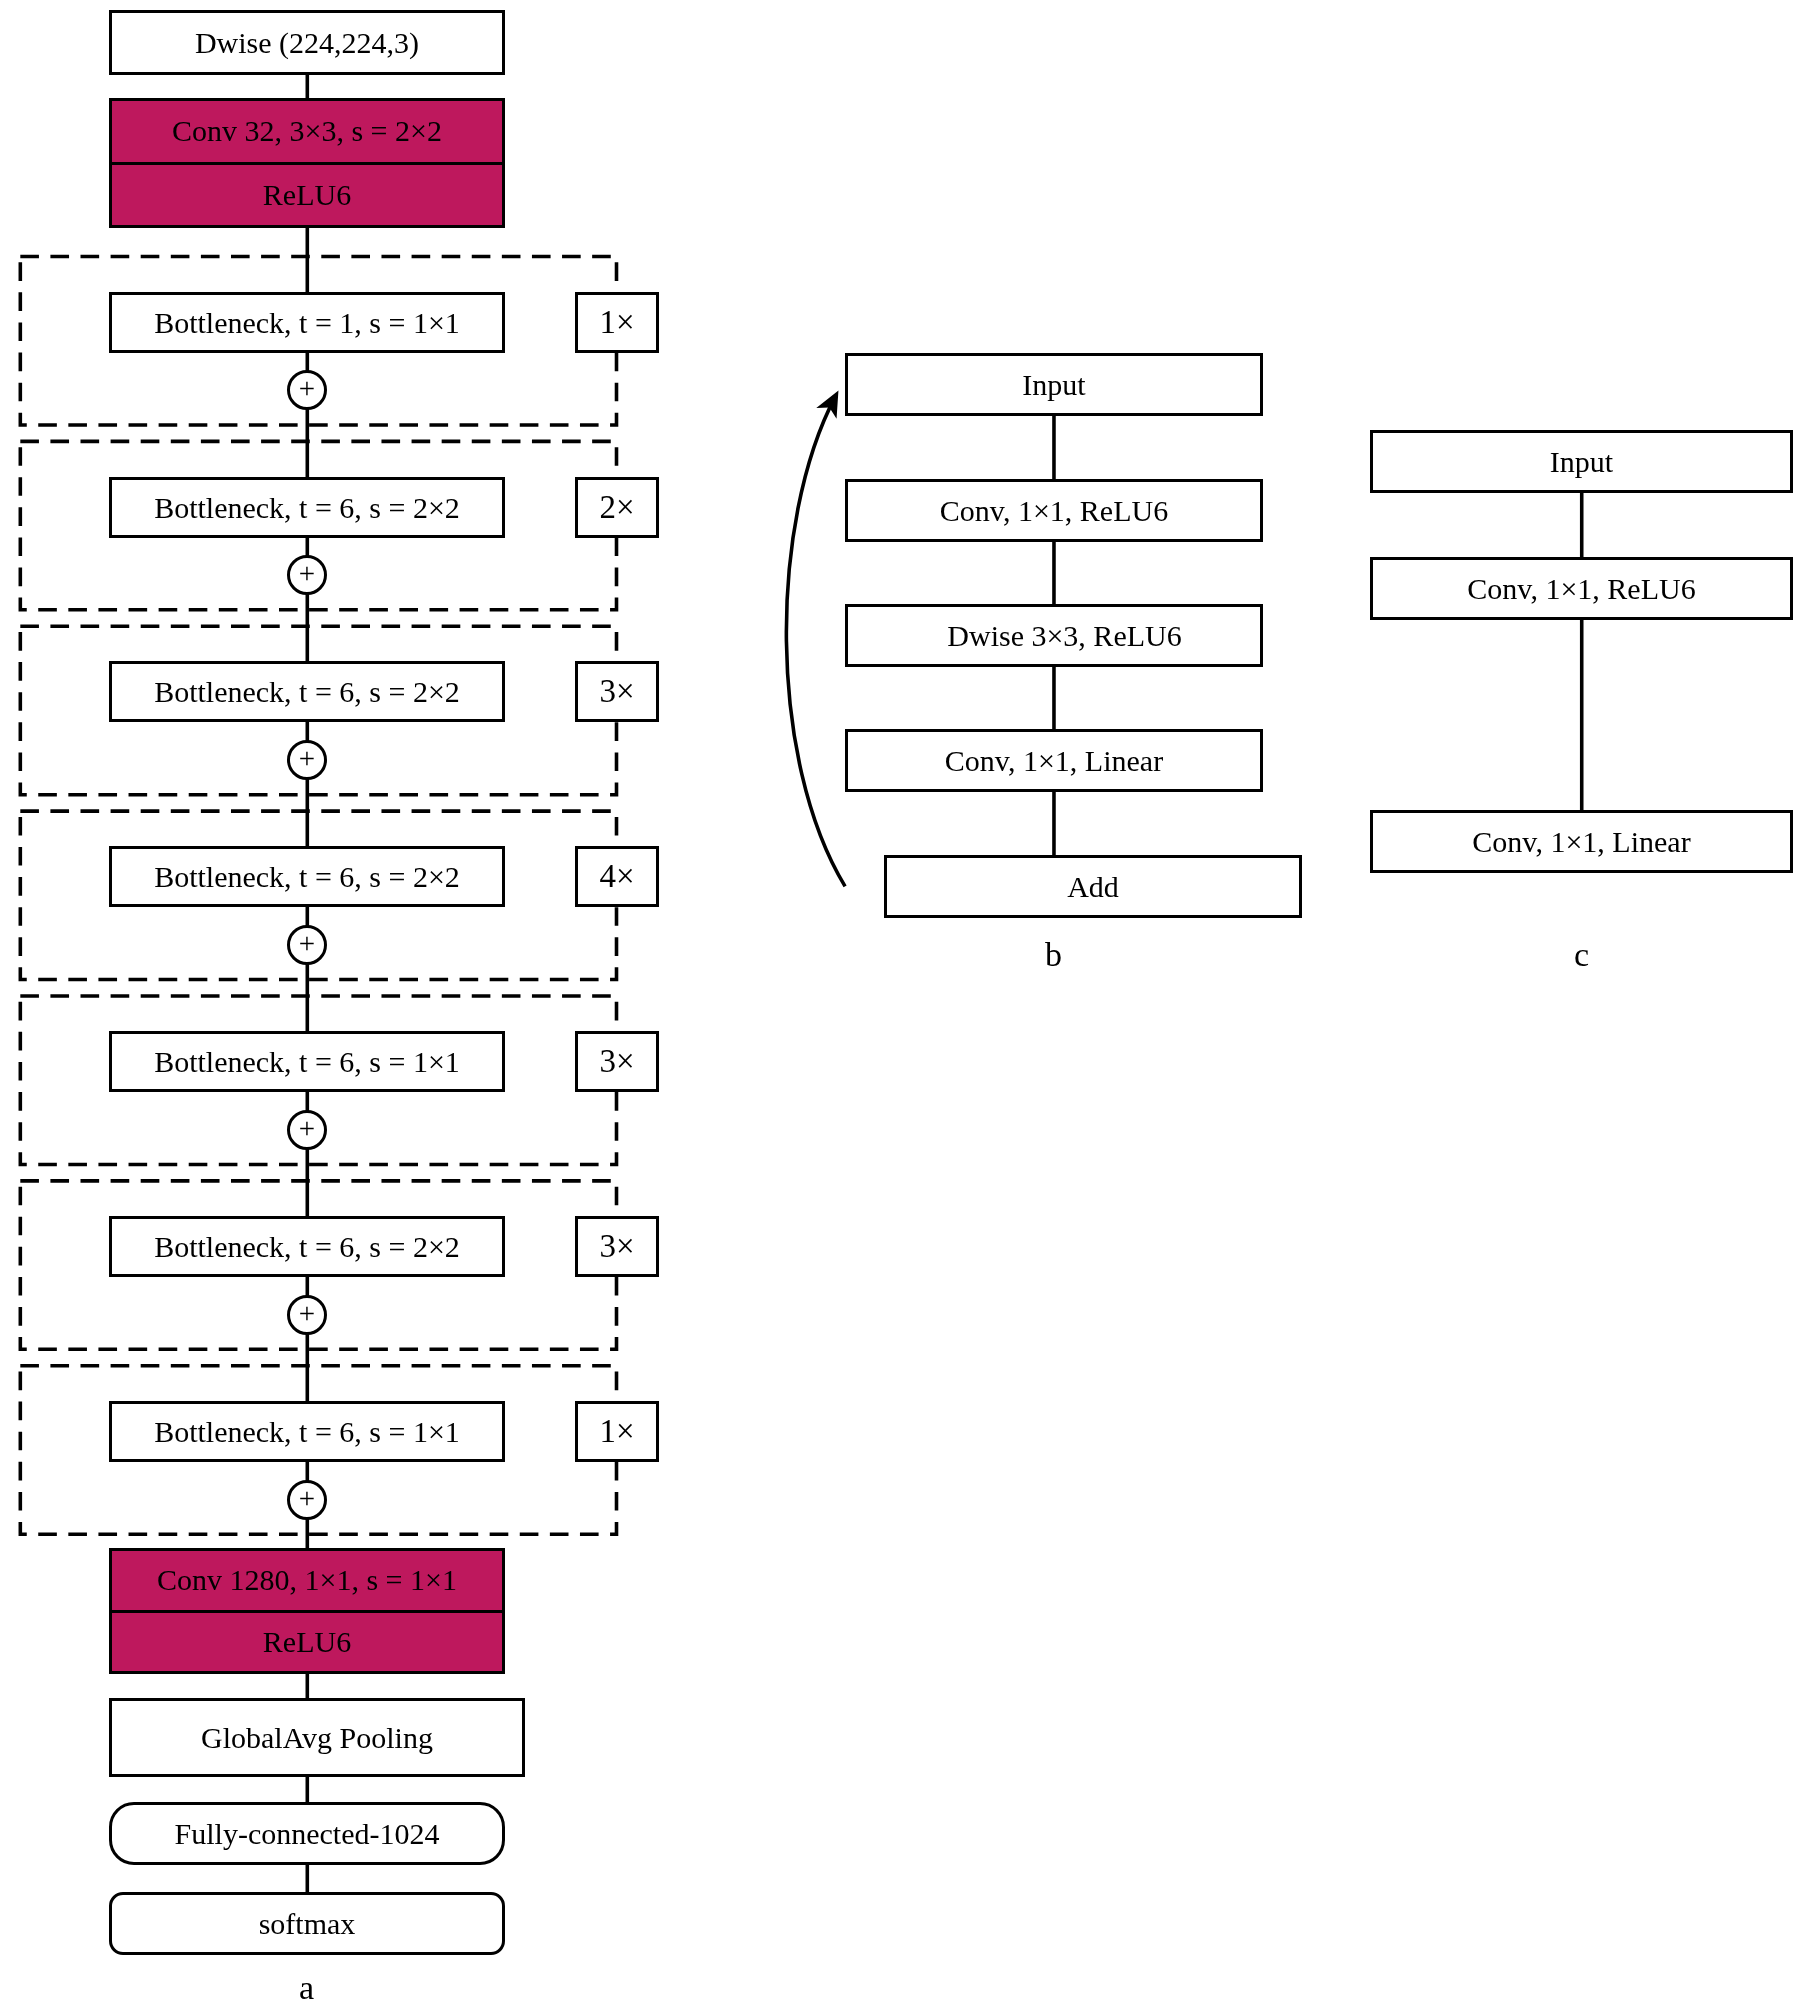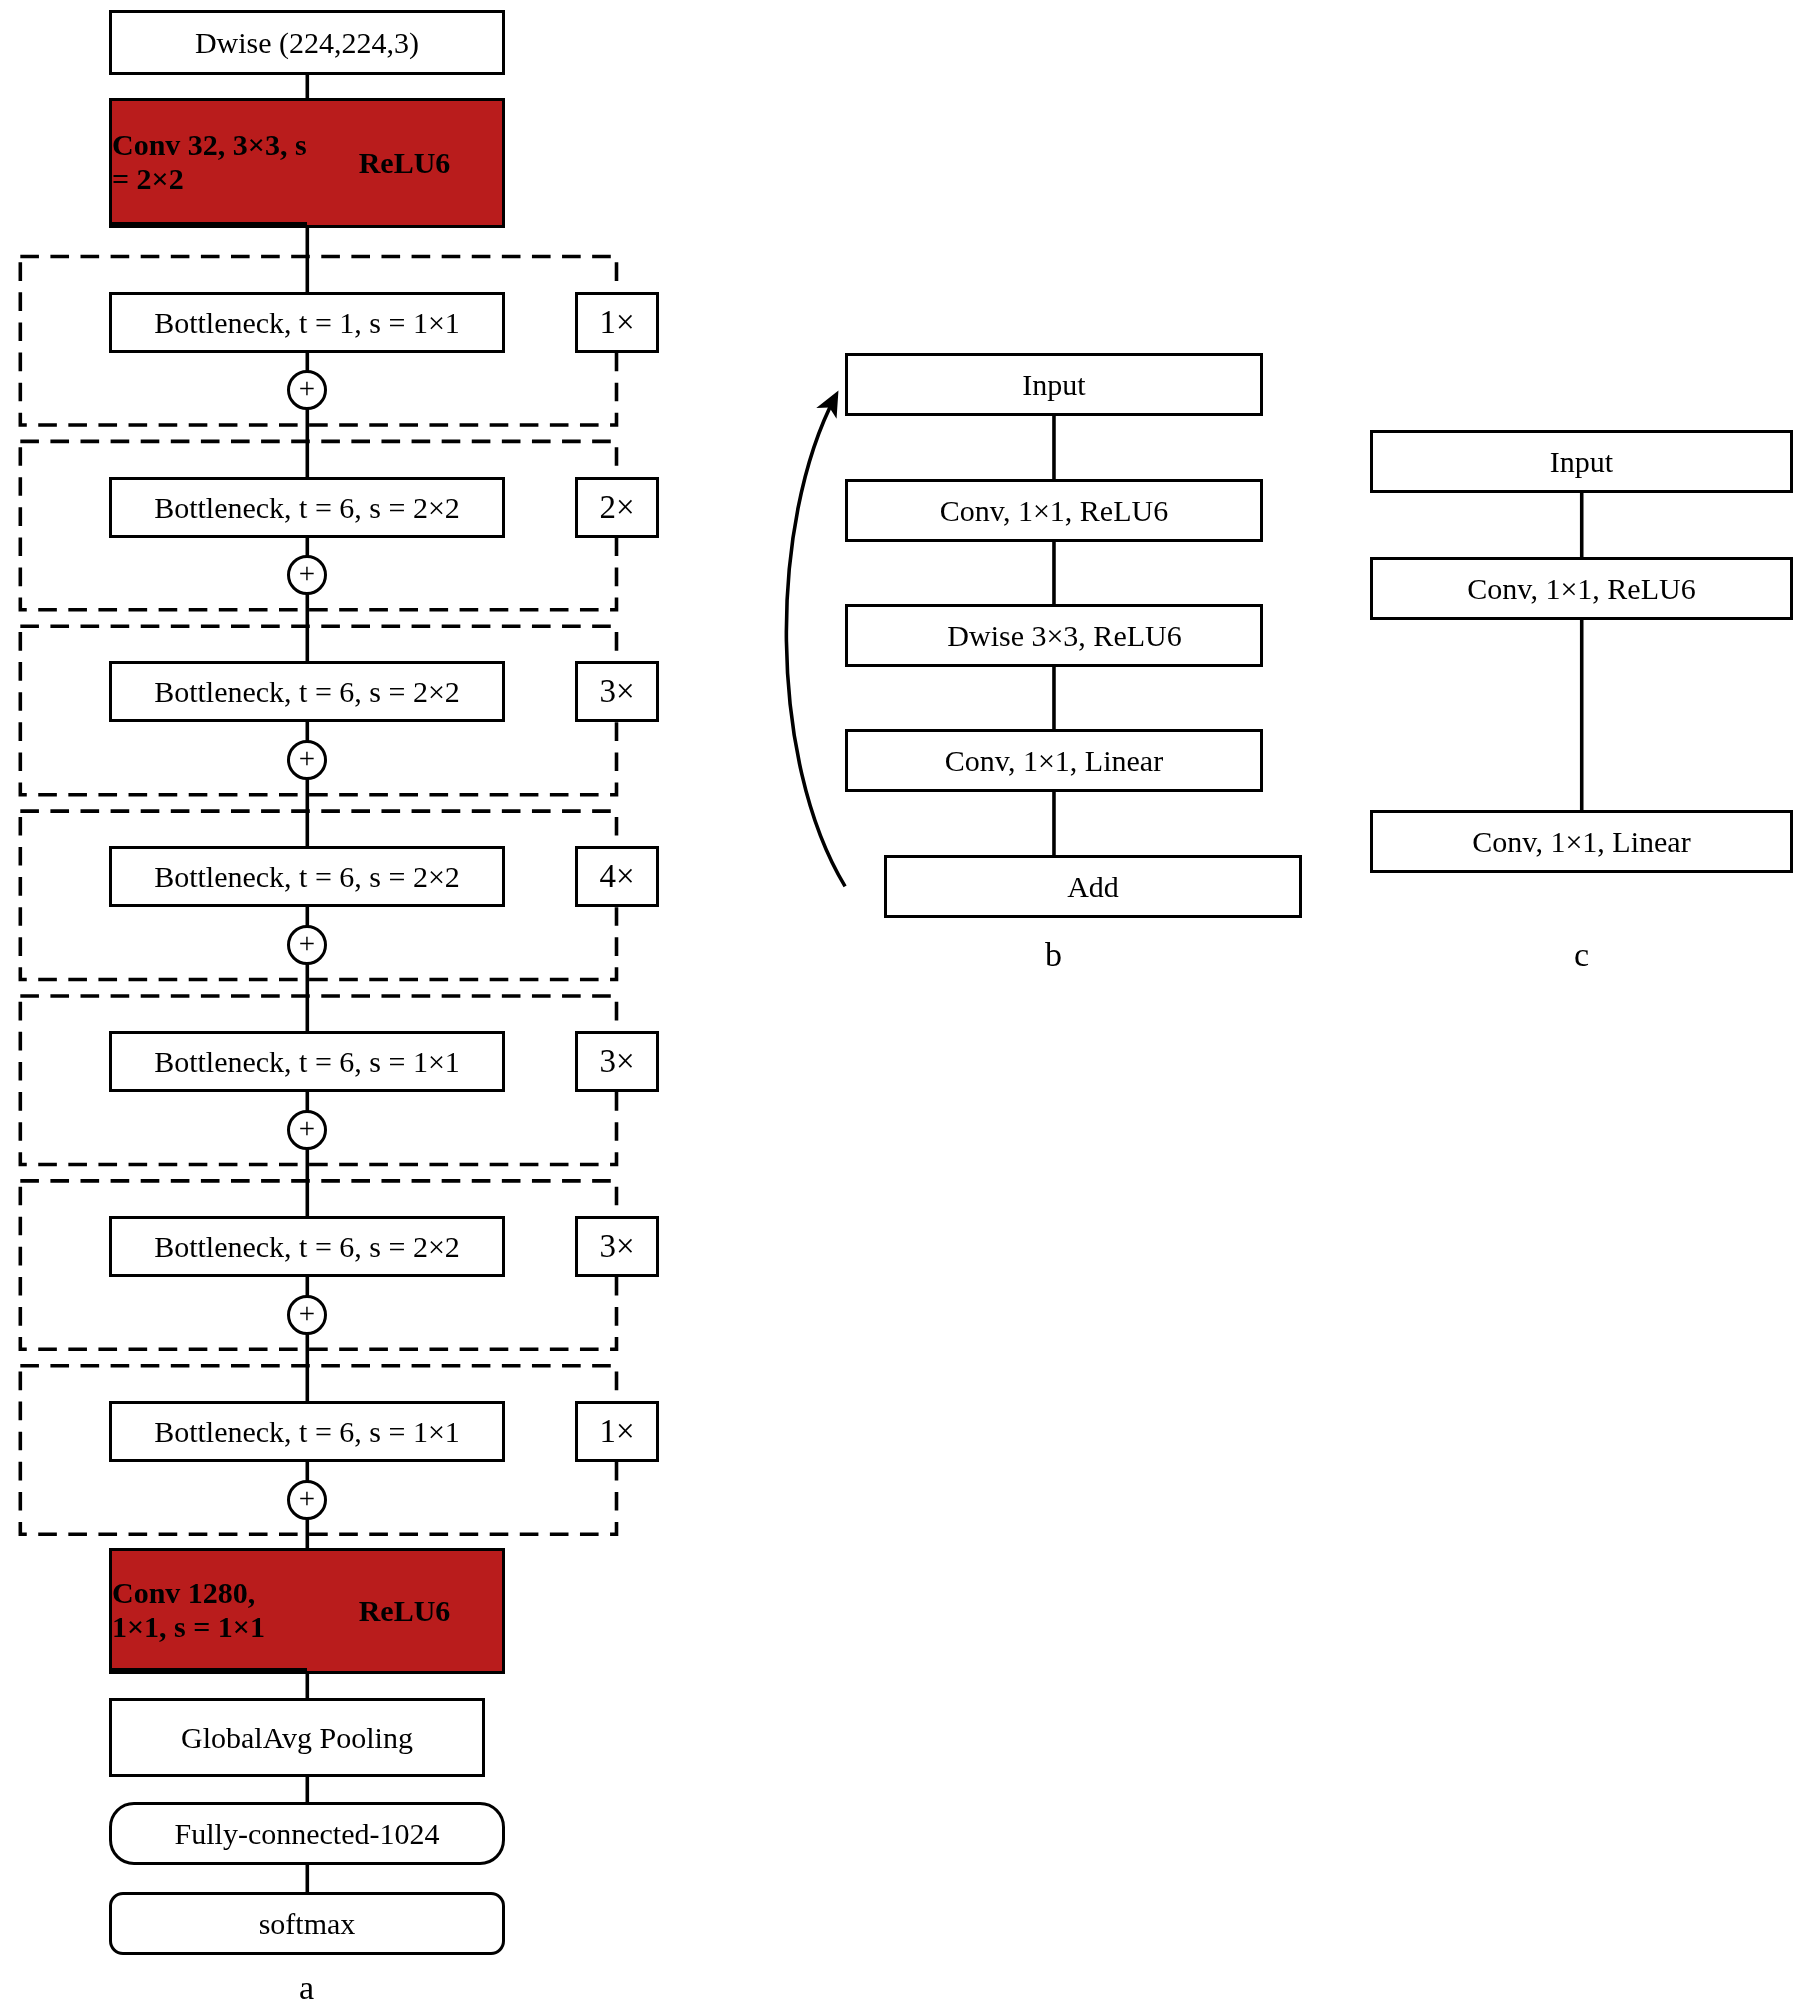--- a/index.html
+++ b/index.html
@@ -21,23 +21,23 @@
     align-items:center;
     justify-content:center;
     text-align:center;
     font-size:30px;
     line-height:1.1;
   }
   .stack{
     position:absolute;
     box-sizing:border-box;
     border:3.6px solid #000000;
-    background:#b91c1c;
+    background:#be185d;
     display:flex;
-    font-weight:bold;
+    flex-direction:column;
   }
   .stack .row{
     flex:1;
     display:flex;
     align-items:center;
     justify-content:center;
     font-size:30px;
   }
   .stack .row.divided{border-bottom:3.6px solid #000000;}
   .nx{
@@ -131,21 +131,21 @@
 
   <div class="box" style="left:109px;top:1401px;width:396px;height:61px;">Bottleneck, t = 6, s = 1×1</div>
   <div class="nx" style="left:575px;top:1401px;width:84px;height:61px;">1×</div>
   <div class="plus" style="left:287px;top:1480px;">+</div>
 
   <div class="stack" style="left:109px;top:1548px;width:396px;height:126px;">
     <div class="row divided">Conv 1280, 1×1, s = 1×1</div>
     <div class="row">ReLU6</div>
   </div>
 
-  <div class="box" style="left:109px;top:1698px;width:376px;height:79px;">GlobalAvg Pooling</div>
+  <div class="box" style="left:109px;top:1698px;width:416px;height:79px;">GlobalAvg Pooling</div>
 
   <div class="box" style="left:109px;top:1802px;width:396px;height:63px;border-radius:25px;">Fully-connected-1024</div>
 
   <div class="box" style="left:109px;top:1892px;width:396px;height:63px;border-radius:14px;">softmax</div>
 
   <div class="panel-label" style="left:235px;top:1965px;">a</div>
 
   <div class="box" style="left:845px;top:353px;width:418px;height:63px;">Input</div>
   <div class="box" style="left:845px;top:479px;width:418px;height:63px;">Conv, 1×1, ReLU6</div>
   <div class="box" style="left:845px;top:604px;width:418px;height:63px;padding-left:21px;">Dwise 3×3, ReLU6</div>

